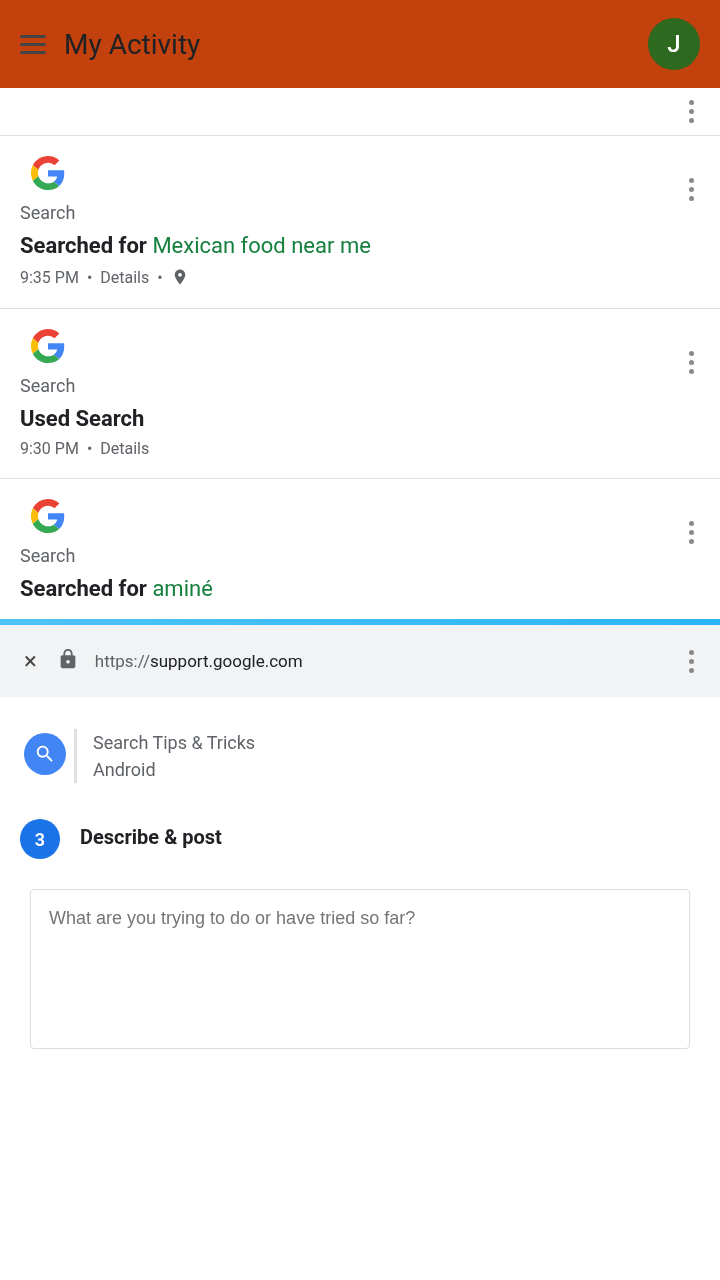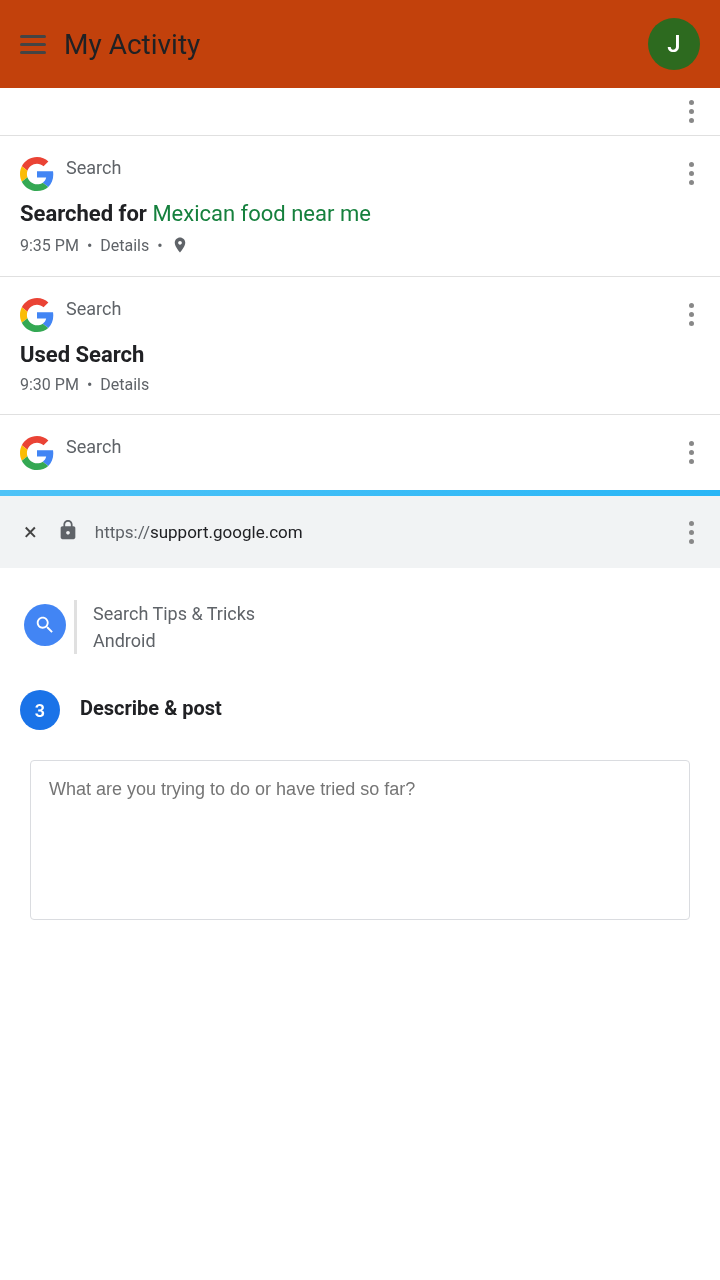--- a/index.html
+++ b/index.html
@@ -87,21 +87,23 @@
       border-bottom: 1px solid #e0e0e0;
     }
     .activity-header {
       display: flex;
       align-items: center;
       justify-content: space-between;
       margin-bottom: 10px;
     }
     .activity-source {
       display: flex;
+      align-items: center;
       gap: 12px;
+      flex-direction: column;
     }
     .source-label {
       font-size: 18px;
       color: #5f6368;
     }
     .activity-title {
       font-size: 22px;
       font-weight: 700;
       color: #202124;
       margin-bottom: 8px;
@@ -317,20 +319,23 @@
         <path fill="#34A853" d="M24 48c6.48 0 11.93-2.13 15.89-5.81l-7.73-6c-2.18 1.48-4.97 2.35-8.16 2.35-6.26 0-11.57-4.22-13.47-9.91l-7.98 6.19C6.51 42.62 14.62 48 24 48z"></path>
         <path fill="none" d="M0 0h48v48H0z"></path>
       </svg>
       <span class="source-label">Search</span>
     </div>
     <div class="three-dots">
       <span></span>
         <span></span>
         <span></span>
     </div>
+  </div>
+  <div class="activity-title">
+    <span>Searched for </span><span class="link-text">aminé</span>
   </div>
 </div>
 
 <div class="blue-bar"></div>
 
 <div class="overlay-sheet">
   <div class="overlay-header">
     <span class="close-icon">×</span>
     <span class="lock-icon">
       <svg width="22" height="22" viewBox="0 0 24 24" fill="#5f6368">

